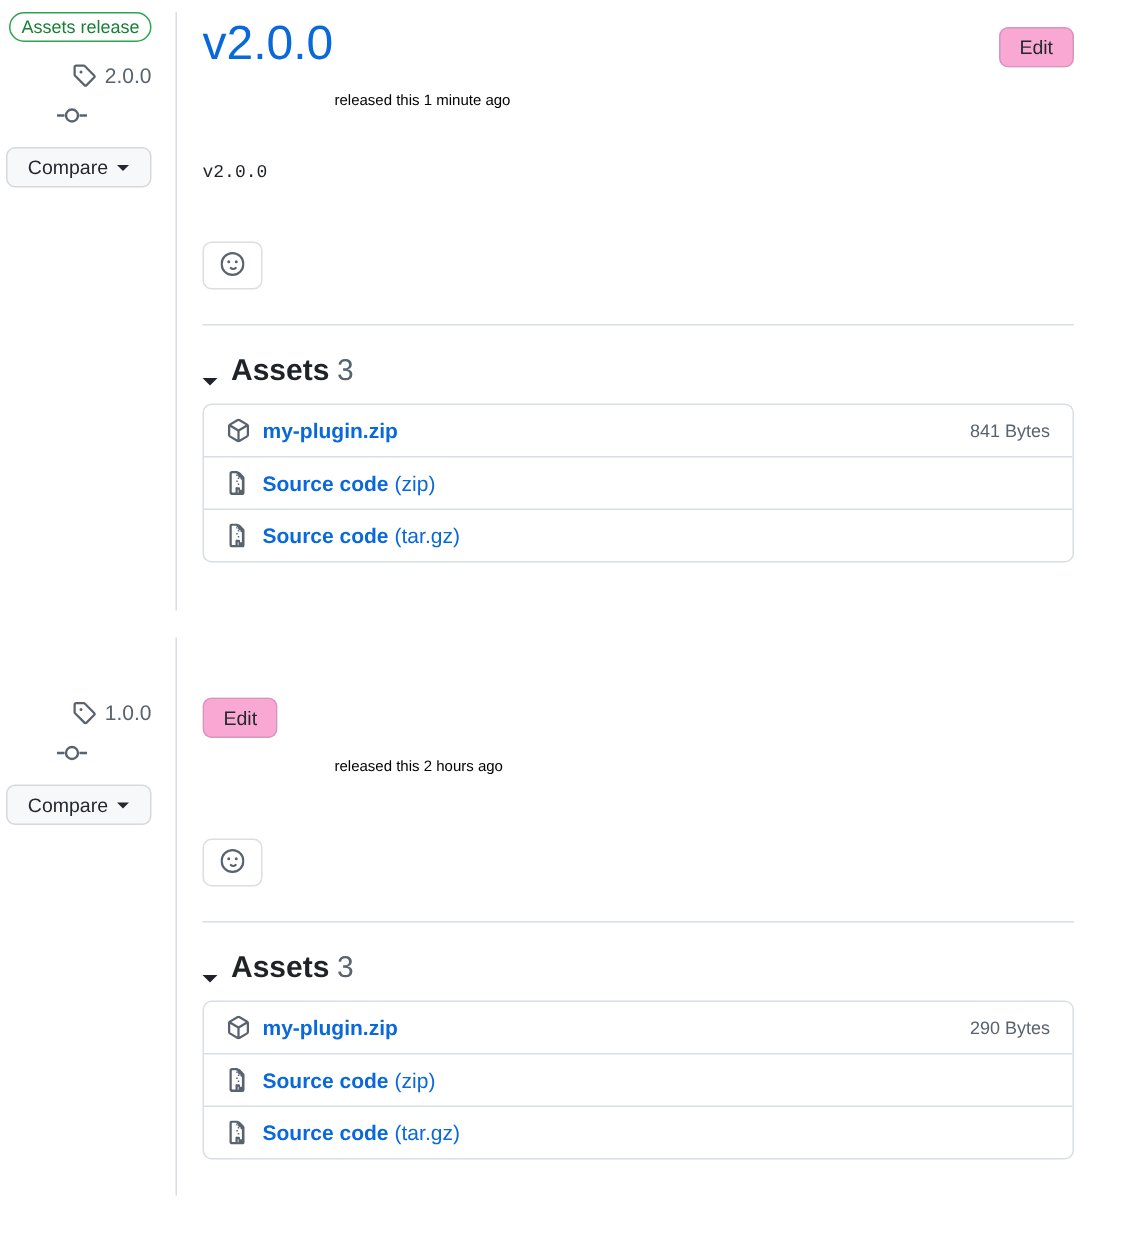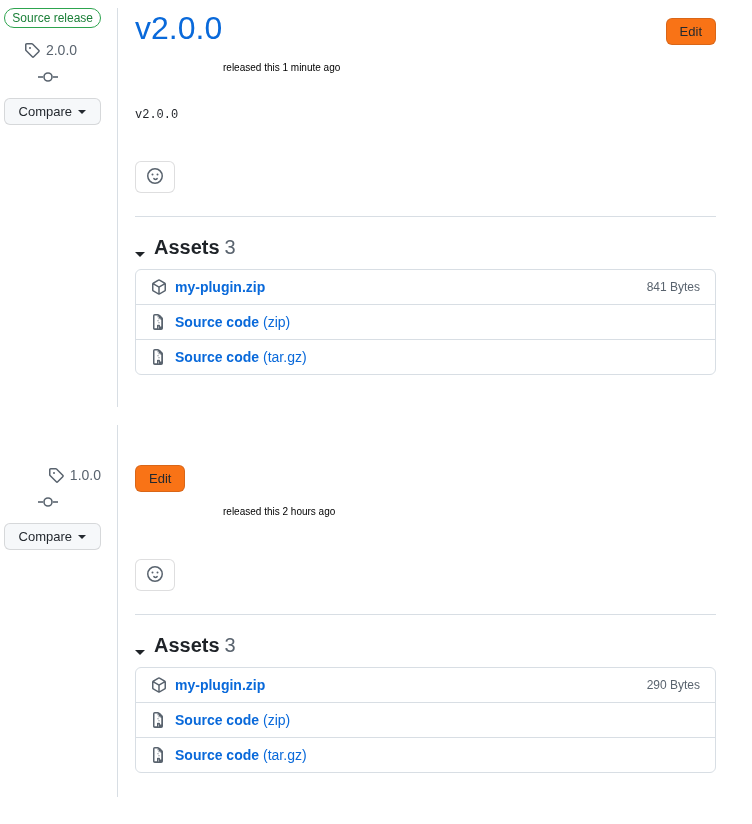--- a/index.html
+++ b/index.html
@@ -80,21 +80,21 @@
     border: 1px solid rgba(31,35,40,0.15);
     border-radius: 6px;
     padding: 3px 14px;
     font-size: 13px;
     line-height: 19px;
     color: #24292f;
     font-weight: 500;
     cursor: pointer;
     white-space: nowrap;
   }
-  .btn.edit-btn { background: #f97316; padding: 3px 13px; }
+  .btn.edit-btn { background: #f9a8d4; padding: 3px 13px; }
   .caret {
     width: 0; height: 0;
     border-left: 4px solid transparent;
     border-right: 4px solid transparent;
     border-top: 4px solid #24292f;
     display: inline-block;
   }
 
   
   .release-head {
@@ -196,24 +196,24 @@
 </style>
 </head>
 <body>
 
 <div class="page">
 
   <div class="release" style="padding-top:8px;">
     <div class="release-sidebar">
 
       <div style="margin-bottom:12px;">
-        <span class="latest-badge">Source release</span>
-      </div>
-
-      <div class="tag-row" style="margin-bottom:9px;justify-content:center;">
+        <span class="latest-badge">Assets release</span>
+      </div>
+
+      <div class="tag-row" style="margin-bottom:9px;">
         <span class="tag-icon">
           <svg width="16" height="16" viewBox="0 0 16 16" fill="#59636e" aria-hidden="true">
             <path d="M1 7.775V2.75C1 1.784 1.784 1 2.75 1h5.025c.464 0 .91.184 1.238.513l6.25 6.25a1.75 1.75 0 0 1 0 2.474l-5.026 5.026a1.75 1.75 0 0 1-2.474 0l-6.25-6.25A1.752 1.752 0 0 1 1 7.775Zm1.5 0c0 .066.026.13.073.177l6.25 6.25a.25.25 0 0 0 .354 0l5.025-5.025a.25.25 0 0 0 0-.354l-6.25-6.25a.25.25 0 0 0-.177-.073H2.75a.25.25 0 0 0-.25.25ZM6 5a1 1 0 1 1 0 2 1 1 0 0 1 0-2Z"></path>
           </svg>
         </span>
         <span class="tag-name">2.0.0</span>
       </div>
 
       <div class="commit-row" style="margin-bottom:13px;">
         <span class="commit-icon">

